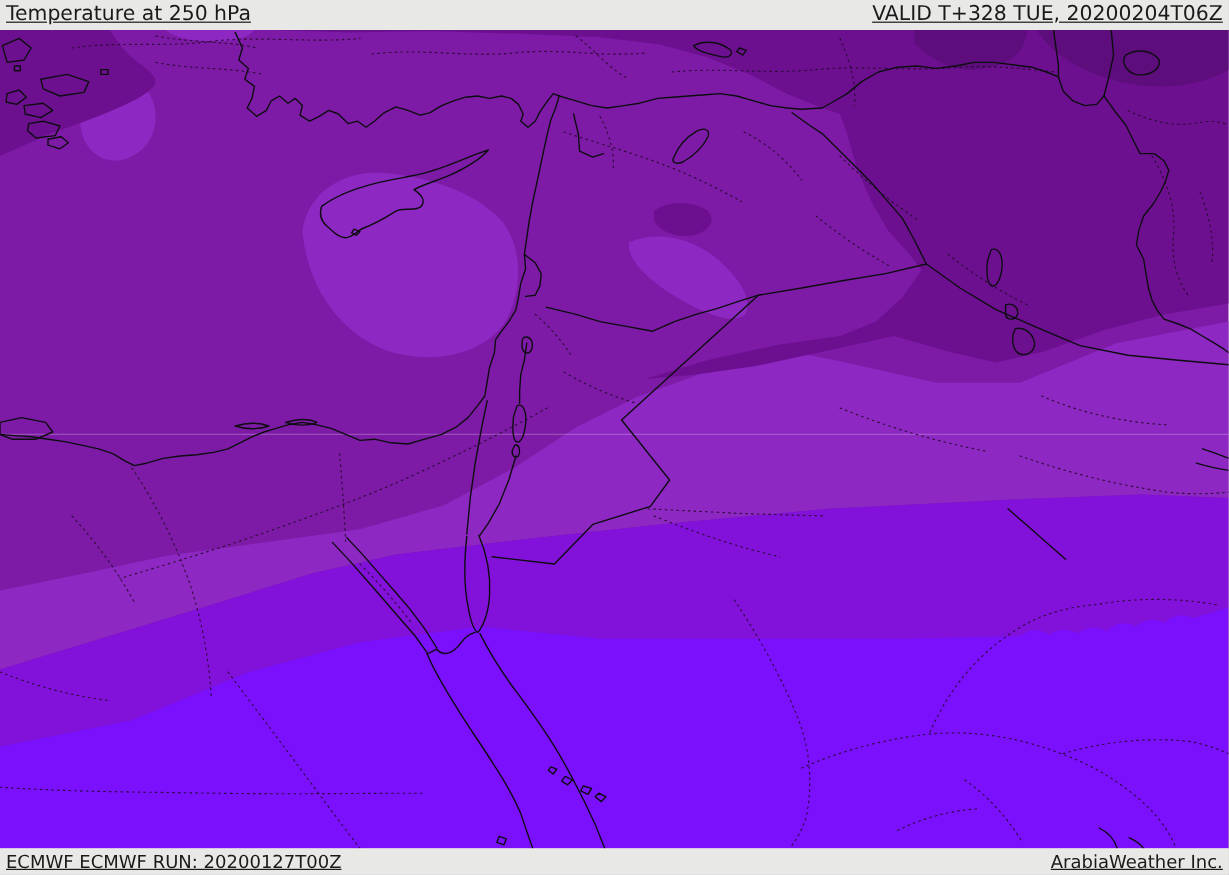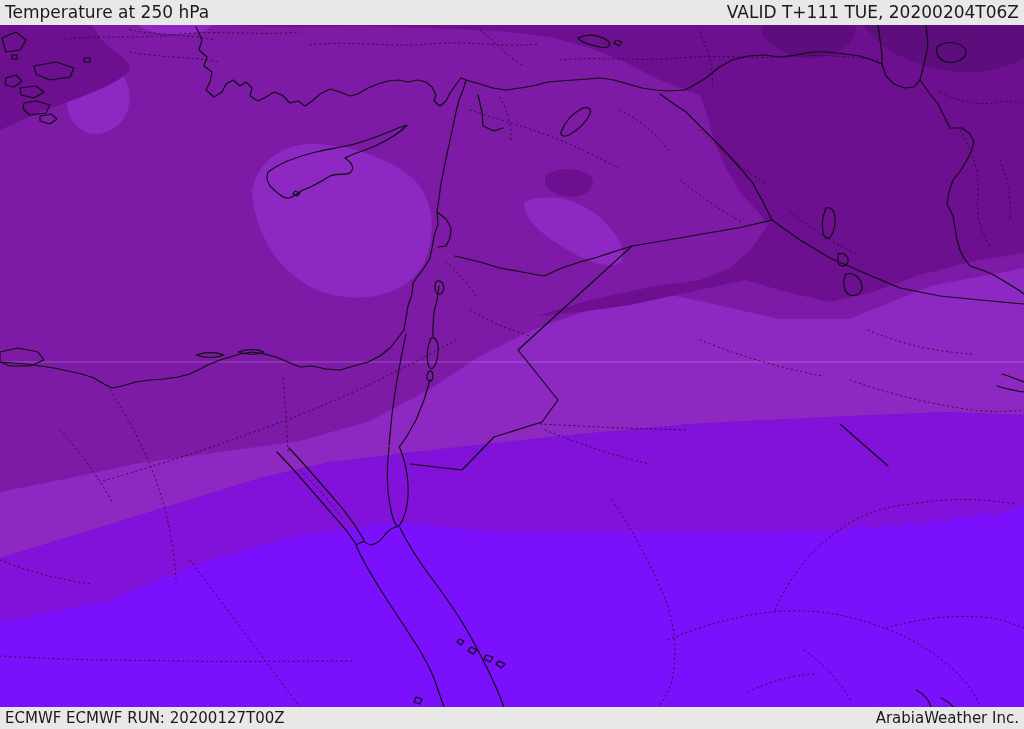--- a/index.html
+++ b/index.html
@@ -5,38 +5,38 @@
   html,body{margin:0;padding:0;background:#cfcfcf;}
   .screen{
     position:relative;width:1024px;height:729px;overflow:hidden;
     background:#e8e8e6;
     font-family:"DejaVu Sans","Liberation Sans",sans-serif;
   }
   .bar{
     position:absolute;left:0;right:0;height:25px;
     display:flex;justify-content:space-between;align-items:center;
     padding:0 5px;box-sizing:border-box;
-    color:#1a1a1a;background:#e8e8e6;
+    color:#1a1a1a;background:#e8e8e6;text-decoration:underline;
   }
   .bar.top{top:0;font-size:17px;}
   .bar.bottom{bottom:0;height:22px;font-size:15px;}
   .bar span{white-space:nowrap;line-height:1;}
   svg.map{position:absolute;top:25px;left:0;display:block;}
   .coast{fill:none;stroke-width:1.15;stroke-linejoin:round;stroke-linecap:round;}
   .dotted{fill:none;stroke-width:0.95;stroke-dasharray:1.4 3.4;opacity:0.85;stroke-linecap:round;}
   .gridline{stroke:rgba(255,255,255,0.22);stroke-width:1;}
 </style>
 </head>
 <body>
 
 <div class="screen">
 
   <div class="bar top">
     <span>Temperature at 250 hPa</span>
-    <span>VALID T+111 TUE, 20200204T06Z</span>
+    <span>VALID T+328 TUE, 20200204T06Z</span>
   </div>
 
   <svg class="map" width="1024" height="682" viewBox="0 25 1024 682" preserveAspectRatio="none">
 
     <rect x="0" y="25" width="1024" height="682" fill="#7d1ba6"></rect>
 
     <g>
       <path d="M0,492 L70,478 L140,463 L220,452 L300,441 L370,421 L430,389 L480,356 L530,331 L585,311 L640,289 L700,301 L780,319 L850,319 L930,286 L1024,268
            L1024,415 L950,412 L850,416 L770,420 L690,424 L560,436 L450,448 L330,462 L260,478 L150,512 L0,558 Z" fill="#8d28c2"></path>
       <path d="M252,192 C256,162 284,142 318,144 C354,147 394,158 418,184 C436,206 436,244 420,270 C400,297 358,304 322,292 C286,279 256,242 252,192 Z" fill="#8d28c2"></path>

